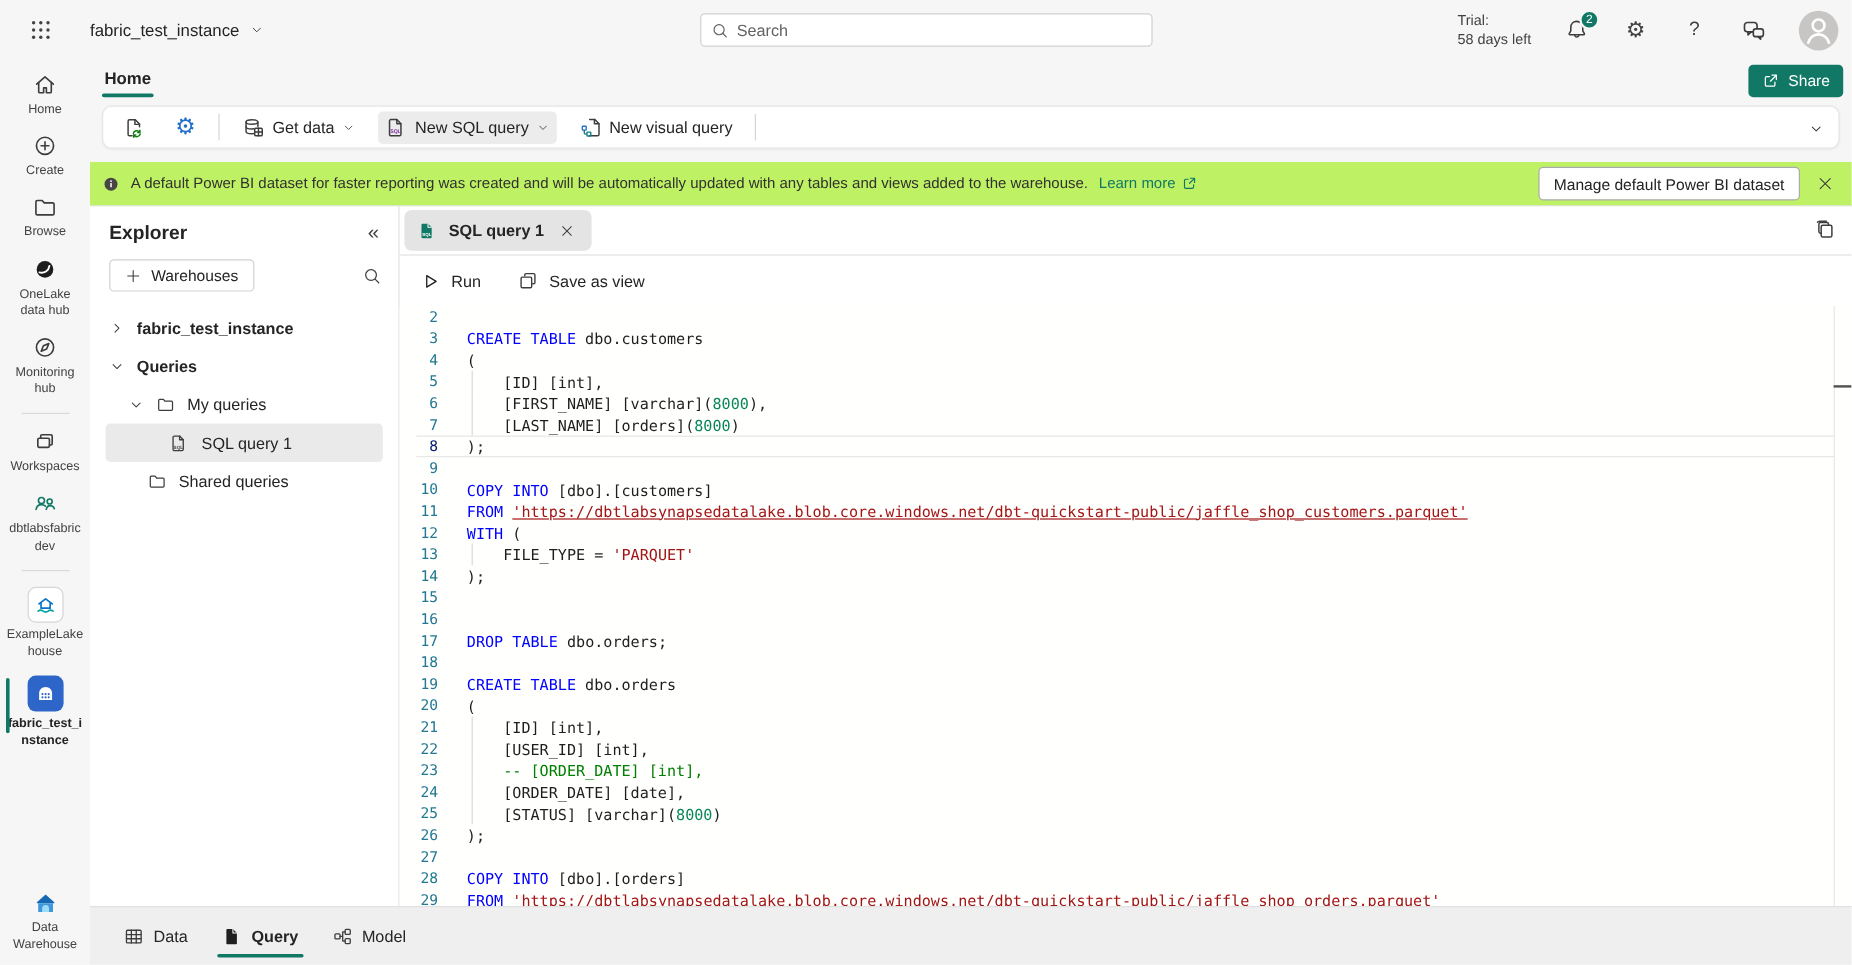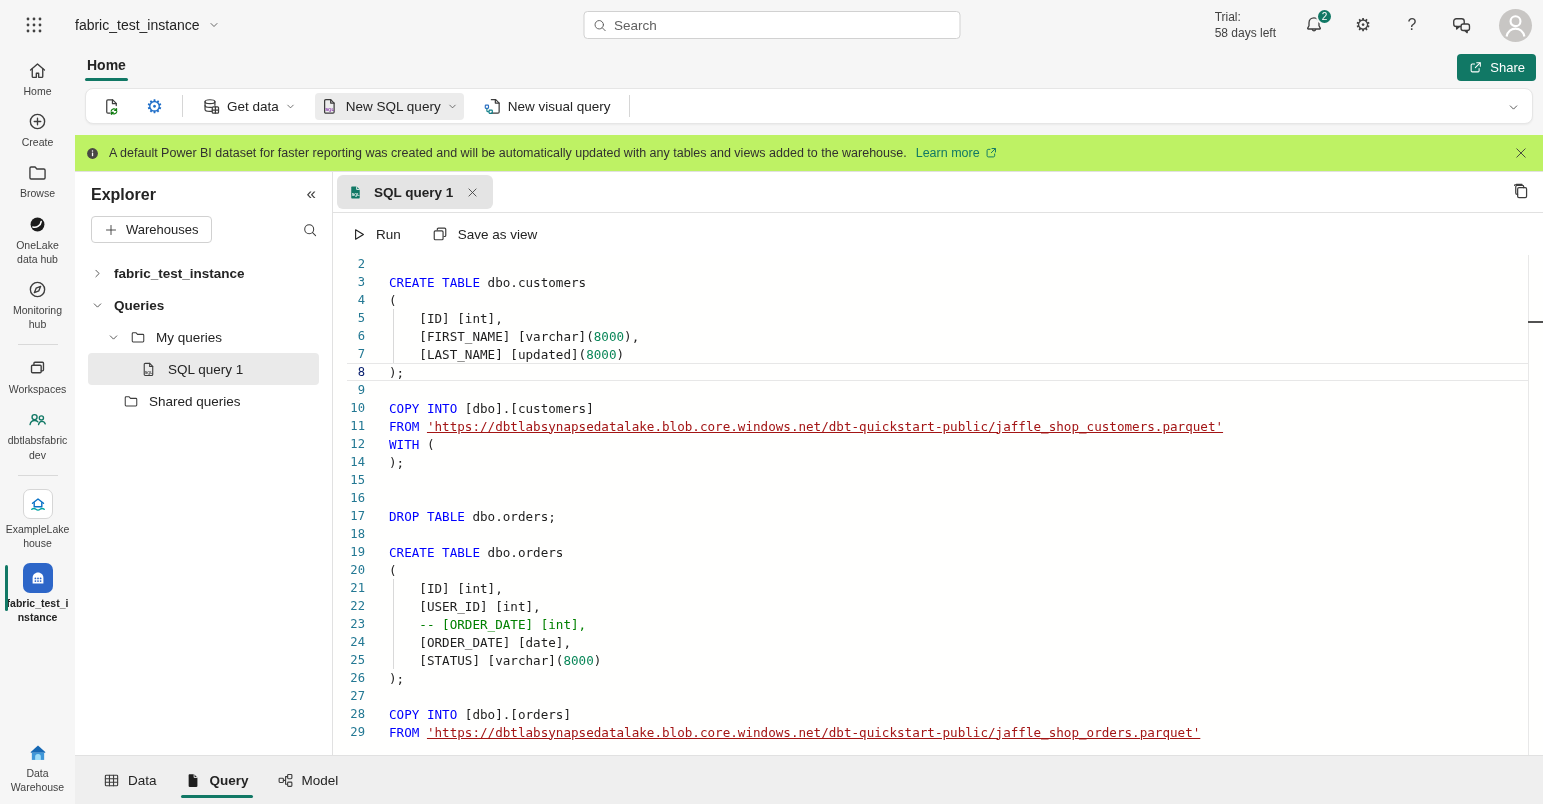--- a/index.html
+++ b/index.html
@@ -252,20 +252,21 @@
   <span class="msg">A default Power BI dataset for faster reporting was created and will be automatically updated with any tables and views added to the warehouse.</span>
   <a class="learn-more">
     <span>Learn more</span>
     <svg width="14" height="14" viewBox="0 0 20 20" fill="none" stroke="#117865" stroke-width="1.4" stroke-linecap="round" stroke-linejoin="round">
         <path d="M8.6 4.8H6c-.9 0-1.6.7-1.6 1.6v7.6c0 .9.7 1.6 1.6 1.6h7.6c.9 0 1.6-.7 1.6-1.6v-2.6"></path>
         <path d="M11.4 3.6h5v5"></path>
         <path d="M16 4l-5.6 5.6"></path>
       </svg>
   </a>
   <span class="banner-spacer"></span>
+  <button class="manage-btn">Manage default Power BI dataset</button>
   <div class="banner-close">
     <svg class="ico" width="14" height="14" viewBox="0 0 20 20">
         <path d="M4 4l12 12M16 4L4 16"></path>
       </svg>
   </div>
 </div>
 
 <div class="left-rail">
   <div class="rail-item">
     <svg class="ico" width="21" height="21" viewBox="0 0 20 20">
@@ -471,41 +472,46 @@
             <span class="lc"><span class="pl">    [ID] [int],</span></span>
           </div>
           <div class="cl">
             <span class="ln">6</span>
             <i class="guide"></i>
             <span class="lc"><span class="pl">    [FIRST_NAME] [varchar](</span><span class="num">8000</span><span class="pl">),</span></span>
           </div>
           <div class="cl">
             <span class="ln">7</span>
             <i class="guide"></i>
-            <span class="lc"><span class="pl">    [LAST_NAME] [updated](</span><span class="num">8000</span><span class="pl">)</span></span>
+            <span class="lc"><span class="pl">    [LAST_NAME] [orders](</span><span class="num">8000</span><span class="pl">)</span></span>
           </div>
           <div class="cl active">
             <span class="ln lna">8</span>
             <span class="lc"><span class="pl">);</span></span>
           </div>
           <div class="cl">
             <span class="ln">9</span>
             <span class="lc"></span>
           </div>
           <div class="cl">
             <span class="ln">10</span>
             <span class="lc"><span class="kw">COPY</span><span class="pl"> </span><span class="kw">INTO</span><span class="pl"> [dbo].[customers]</span></span>
           </div>
           <div class="cl">
             <span class="ln">11</span>
             <span class="lc"><span class="kw">FROM</span><span class="pl"> </span><span class="stru">'https://dbtlabsynapsedatalake.blob.core.windows.net/dbt-quickstart-public/jaffle_shop_customers.parquet'</span></span>
           </div>
           <div class="cl">
             <span class="ln">12</span>
             <span class="lc"><span class="kw">WITH</span><span class="pl"> (</span></span>
+          </div>
+          <div class="cl">
+            <span class="ln">13</span>
+            <i class="guide"></i>
+            <span class="lc"><span class="pl">    FILE_TYPE = </span><span class="str">'PARQUET'</span></span>
           </div>
           <div class="cl">
             <span class="ln">14</span>
             <span class="lc"><span class="pl">);</span></span>
           </div>
           <div class="cl">
             <span class="ln">15</span>
             <span class="lc"></span>
           </div>
           <div class="cl">

